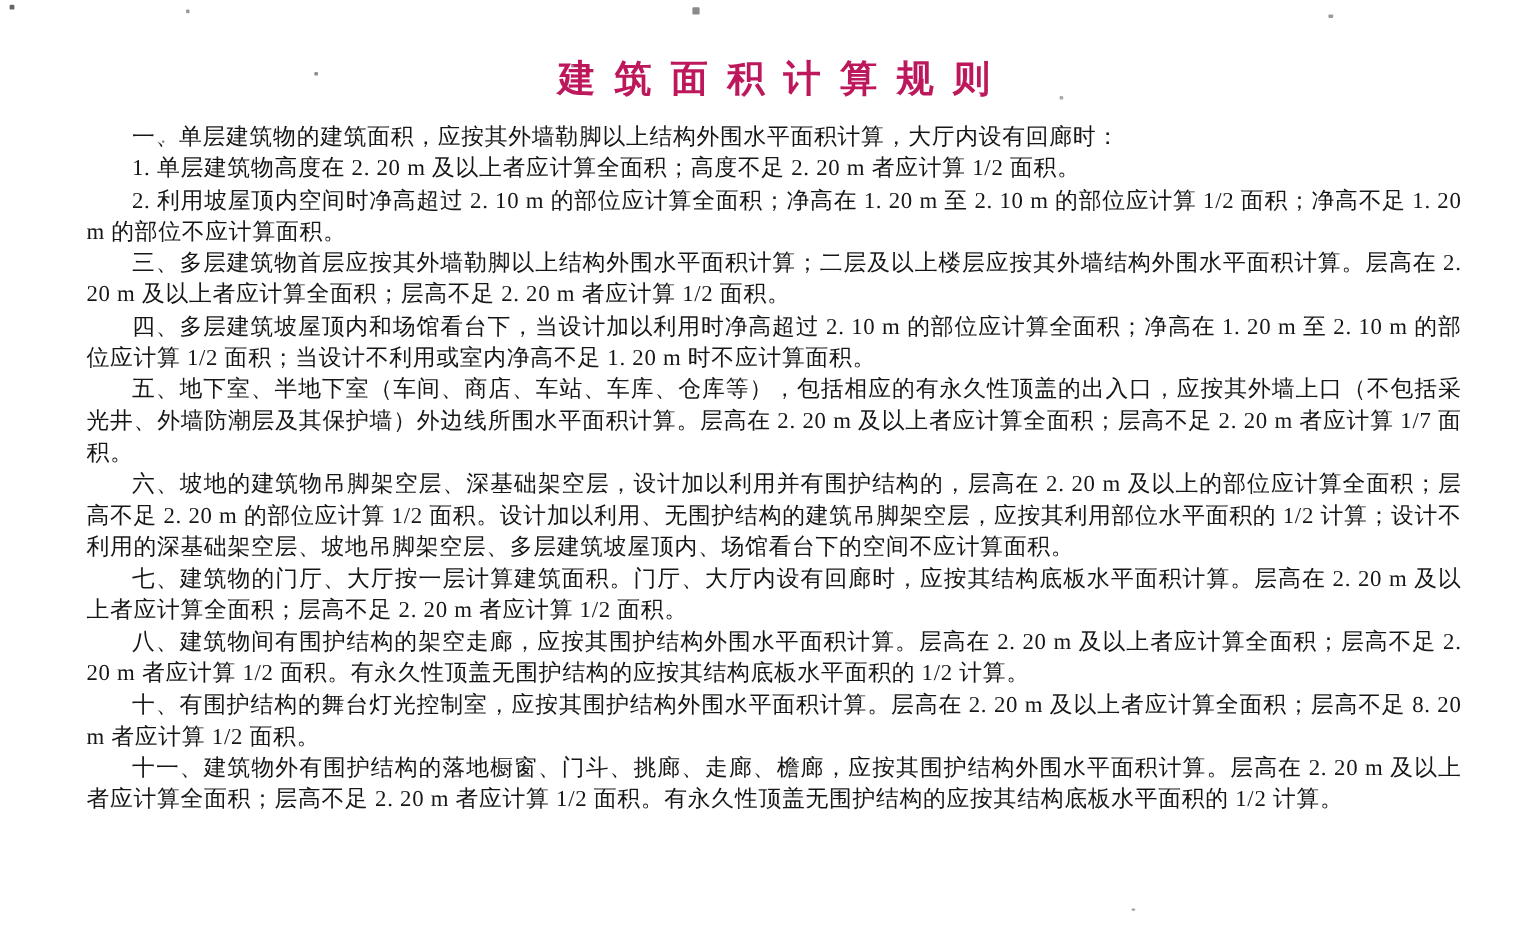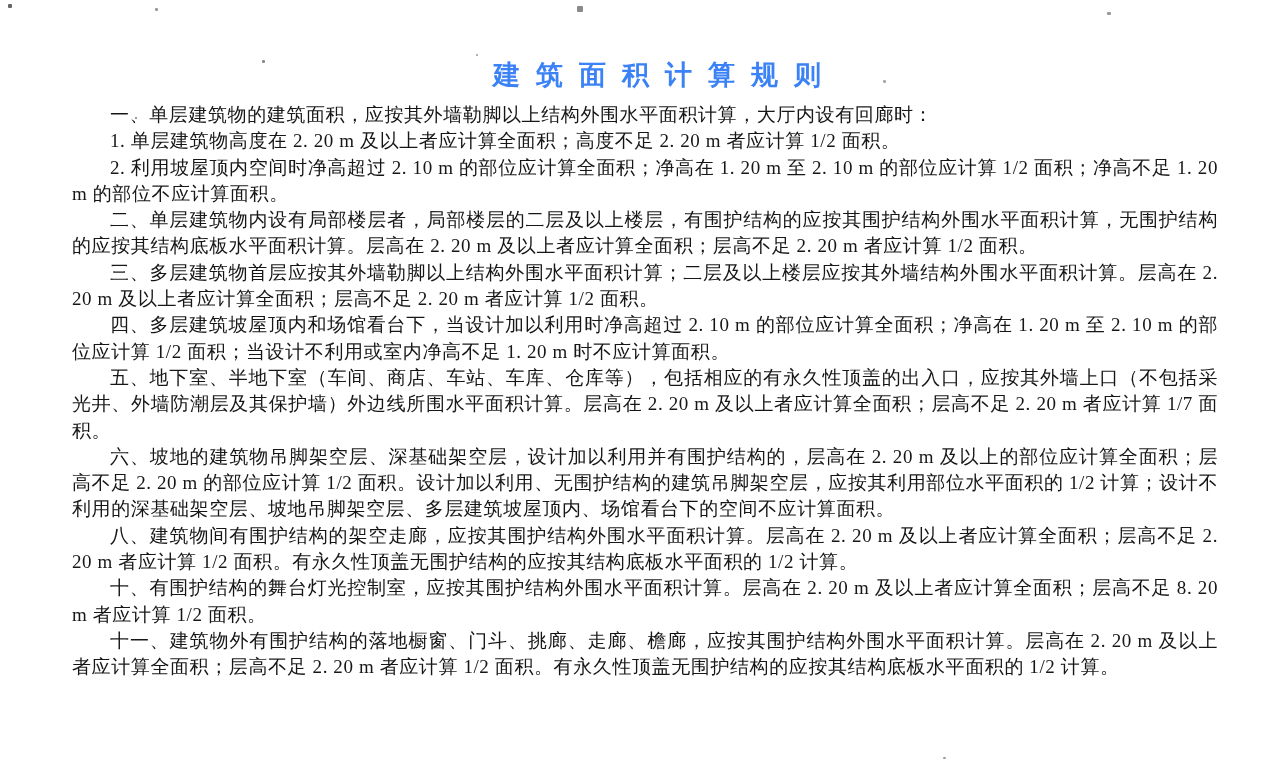--- a/index.html
+++ b/index.html
@@ -14,28 +14,28 @@
     background: #ffffff;
     color: #141414;
     font-family: "Liberation Serif", "DejaVu Serif", serif;
     overflow: hidden;
   }
   .doc-title {
     position: absolute;
     top: 45px;
     left: 72px;
     width: 1146px;
-    margin: 12px;
+    margin: 0;
     text-align: center;
-    font-size: 27px;
+    font-size: 31px;
     font-weight: bold;
     letter-spacing: 16px;
     text-indent: 16px; 
     white-space: nowrap;
-    color: #3b82f6;
+    color: #be185d;
   }
   .doc-body {
     position: absolute;
     top: 102px;
     left: 72px;
     width: 1146px;
     font-size: 19px;
     line-height: 26.3px;
     letter-spacing: 0.6px;
     text-align: justify;
@@ -55,25 +55,25 @@
 <body>
 
 <div class="page">
 
   <h1 class="doc-title">建筑面积计算规则</h1>
 
   <div class="doc-body">
     <p>一、单层建筑物的建筑面积，应按其外墙勒脚以上结构外围水平面积计算，大厅内设有回廊时：</p>
     <p>1. 单层建筑物高度在 2. 20 m 及以上者应计算全面积；高度不足 2. 20 m 者应计算 1/2 面积。</p>
     <p>2. 利用坡屋顶内空间时净高超过 2. 10 m 的部位应计算全面积；净高在 1. 20 m 至 2. 10 m 的部位应计算 1/2 面积；净高不足 1. 20 m 的部位不应计算面积。</p>
-    <p>二、单层建筑物内设有局部楼层者，局部楼层的二层及以上楼层，有围护结构的应按其围护结构外围水平面积计算，无围护结构的应按其结构底板水平面积计算。层高在 2. 20 m 及以上者应计算全面积；层高不足 2. 20 m 者应计算 1/2 面积。</p>
     <p>三、多层建筑物首层应按其外墙勒脚以上结构外围水平面积计算；二层及以上楼层应按其外墙结构外围水平面积计算。层高在 2. 20 m 及以上者应计算全面积；层高不足 2. 20 m 者应计算 1/2 面积。</p>
     <p>四、多层建筑坡屋顶内和场馆看台下，当设计加以利用时净高超过 2. 10 m 的部位应计算全面积；净高在 1. 20 m 至 2. 10 m 的部位应计算 1/2 面积；当设计不利用或室内净高不足 1. 20 m 时不应计算面积。</p>
     <p>五、地下室、半地下室（车间、商店、车站、车库、仓库等），包括相应的有永久性顶盖的出入口，应按其外墙上口（不包括采光井、外墙防潮层及其保护墙）外边线所围水平面积计算。层高在 2. 20 m 及以上者应计算全面积；层高不足 2. 20 m 者应计算 1/7 面积。</p>
     <p>六、坡地的建筑物吊脚架空层、深基础架空层，设计加以利用并有围护结构的，层高在 2. 20 m 及以上的部位应计算全面积；层高不足 2. 20 m 的部位应计算 1/2 面积。设计加以利用、无围护结构的建筑吊脚架空层，应按其利用部位水平面积的 1/2 计算；设计不利用的深基础架空层、坡地吊脚架空层、多层建筑坡屋顶内、场馆看台下的空间不应计算面积。</p>
+    <p>七、建筑物的门厅、大厅按一层计算建筑面积。门厅、大厅内设有回廊时，应按其结构底板水平面积计算。层高在 2. 20 m 及以上者应计算全面积；层高不足 2. 20 m 者应计算 1/2 面积。</p>
     <p>八、建筑物间有围护结构的架空走廊，应按其围护结构外围水平面积计算。层高在 2. 20 m 及以上者应计算全面积；层高不足 2. 20 m 者应计算 1/2 面积。有永久性顶盖无围护结构的应按其结构底板水平面积的 1/2 计算。</p>
     <p>十、有围护结构的舞台灯光控制室，应按其围护结构外围水平面积计算。层高在 2. 20 m 及以上者应计算全面积；层高不足 8. 20 m 者应计算 1/2 面积。</p>
     <p>十一、建筑物外有围护结构的落地橱窗、门斗、挑廊、走廊、檐廊，应按其围护结构外围水平面积计算。层高在 2. 20 m 及以上者应计算全面积；层高不足 2. 20 m 者应计算 1/2 面积。有永久性顶盖无围护结构的应按其结构底板水平面积的 1/2 计算。</p>
 
   </div>
 
   <div class="speck" style="left:8px;   top:4px;  width:4px; height:4px; background:#666;"></div>
   <div class="speck" style="left:155px; top:8px;  width:3px; height:3px; background:#999;"></div>
   <div class="speck" style="left:577px; top:6px;  width:6px; height:6px; background:#8a8a8a;"></div>
   <div class="speck" style="left:1107px;top:12px; width:4px; height:3px; background:#9a9a9a;"></div>

